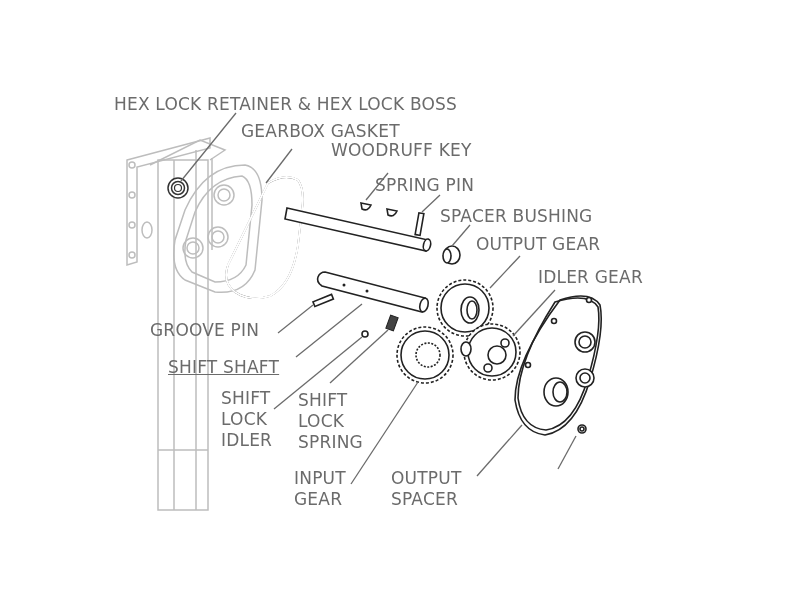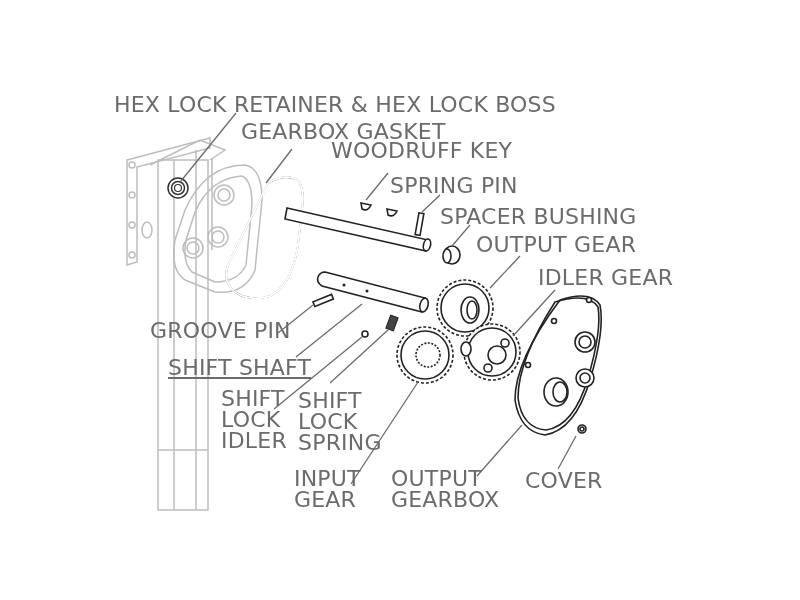--- a/index.html
+++ b/index.html
@@ -1,17 +1,17 @@
 <!DOCTYPE html>
 <html><head>
 <meta charset="utf-8">
 <style>
   html, body { margin: 0; padding: 0; background: #ffffff; }
   body { width: 800px; height: 600px; position: relative; overflow: hidden; font-family: "DejaVu Sans", sans-serif; }
-  .lbl { position: absolute; color: #6b6b6b; font-size: 22px; line-height: 21px; letter-spacing: 0.2px; white-space: nowrap; }
+  .lbl { position: absolute; color: #6b6b6b; font-size: 17px; line-height: 21px; letter-spacing: 0.2px; white-space: nowrap; }
   svg#art { position: absolute; left: 0; top: 0; }
   .faint { stroke: #bdbdbd; fill: none; stroke-width: 1.5; }
   .dark { stroke: #222; fill: #fff; stroke-width: 1.6; }
   .darkn { stroke: #222; fill: none; stroke-width: 1.6; }
   .leader { stroke: #6b6b6b; stroke-width: 1.3; fill: none; }
 </style>
 </head>
 <body>
 
 <svg id="art" width="800" height="600" viewBox="0 0 800 600">
@@ -135,21 +135,21 @@
     <line class="leader" x1="330" y1="383" x2="388" y2="330"></line>
     <line class="leader" x1="351" y1="484" x2="418" y2="382"></line>
     <line class="leader" x1="477" y1="476" x2="522" y2="425"></line>
     <line class="leader" x1="558" y1="469" x2="576" y2="436"></line>
   </g>
 </svg>
 
 <div class="lbl" style="left:114px;top:94px;">HEX LOCK RETAINER &amp; HEX LOCK BOSS</div>
 <div class="lbl" style="left:241px;top:121px;">GEARBOX GASKET</div>
 <div class="lbl" style="left:331px;top:140px;">WOODRUFF KEY</div>
-<div class="lbl" style="left:390px;top:175px;">SPRING PIN</div>
+<div class="lbl" style="left:375px;top:175px;">SPRING PIN</div>
 <div class="lbl" style="left:440px;top:206px;">SPACER BUSHING</div>
 <div class="lbl" style="left:476px;top:234px;">OUTPUT GEAR</div>
 <div class="lbl" style="left:538px;top:267px;">IDLER GEAR</div>
 <div class="lbl" style="left:150px;top:320px;">GROOVE PIN</div>
 <div class="lbl" style="left:168px;top:357px;text-decoration:underline;">SHIFT SHAFT</div>
 
 <div class="lbl" style="left:221px;top:388px;">
   <div>SHIFT</div>
   <div>LOCK</div>
   <div>IDLER</div>
@@ -158,17 +158,16 @@
   <div>SHIFT</div>
   <div>LOCK</div>
   <div>SPRING</div>
 </div>
 <div class="lbl" style="left:294px;top:468px;">
   <div>INPUT</div>
   <div>GEAR</div>
 </div>
 <div class="lbl" style="left:391px;top:468px;">
   <div>OUTPUT</div>
-  <div>GEARBOX</div>
+  <div>SPACER</div>
 </div>
 <div class="lbl" style="left:525px;top:470px;">
-  <div>COVER</div>
 </div>
 
 </body></html>

